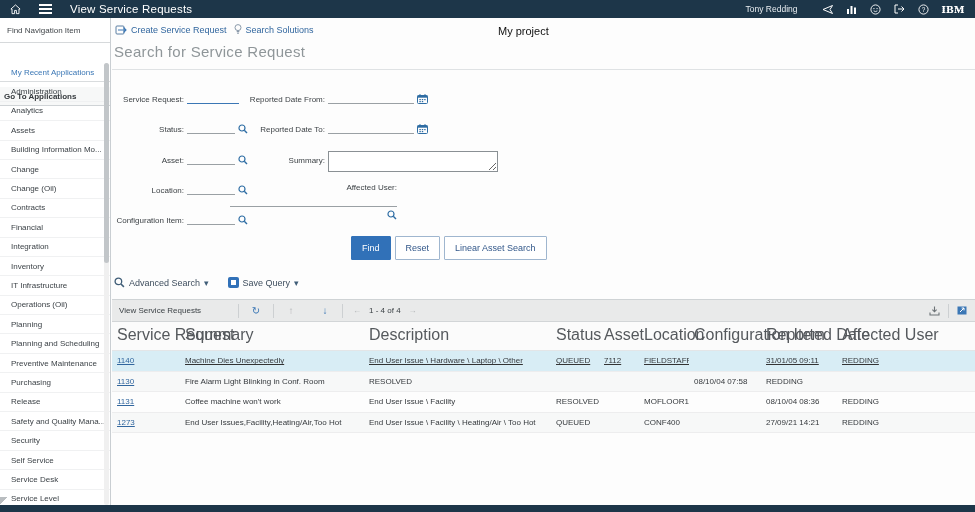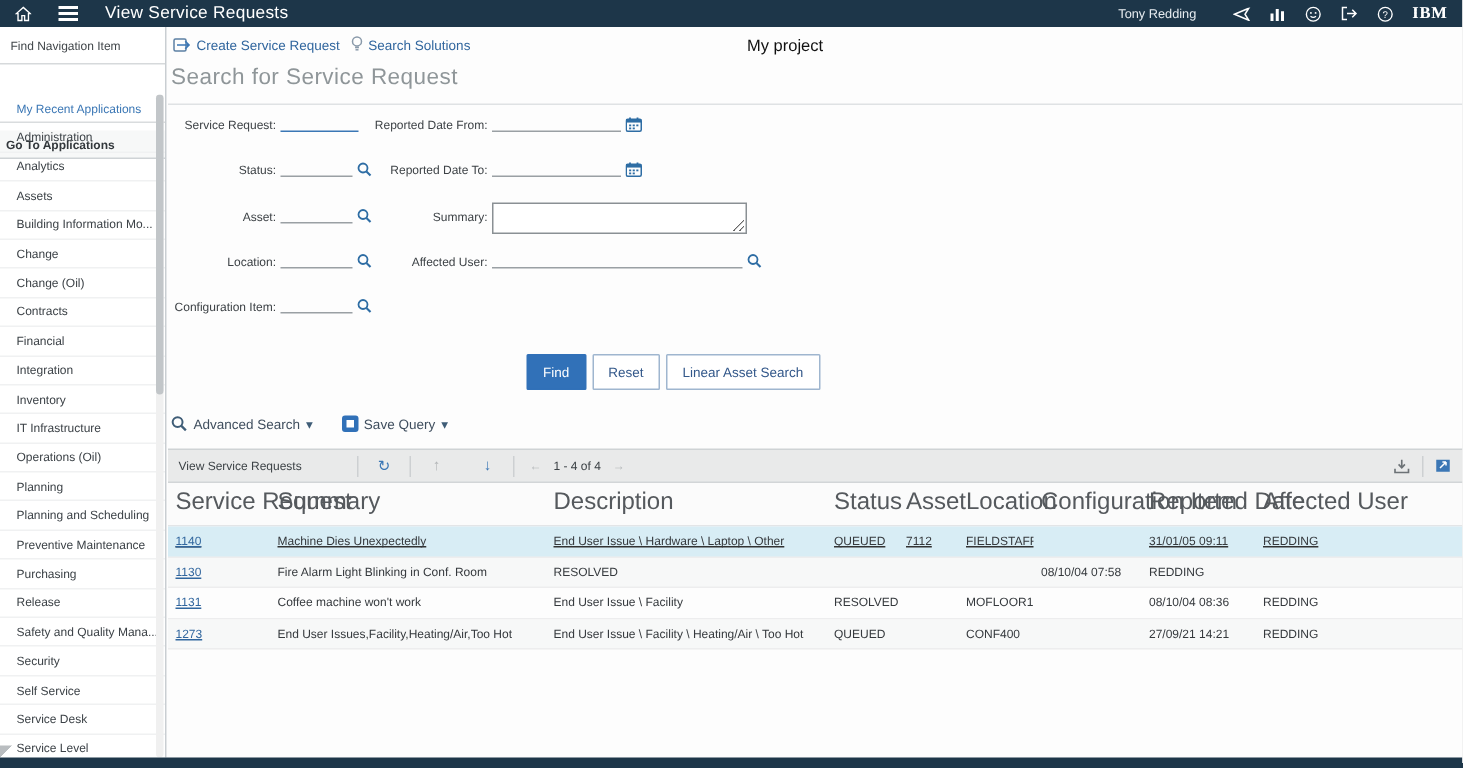--- a/index.html
+++ b/index.html
@@ -35,21 +35,21 @@
   .side-scrollbar { position:absolute; top:0; bottom:0; right:1px; width:5px; background:#f0f0f0; border-radius:3px; }
   .side-thumb { position:absolute; top:0; height:200px; width:5px; background:#c2c6c9; border-radius:3px; cursor:grab; }
   
   .main { position:absolute; top:18px; left:112px; right:0; bottom:7px; background:#fdfdfd; }
   .quicklinks { position:absolute; top:6px; left:3px; display:flex; align-items:center; gap:7px; }
   .qlink { display:flex; align-items:center; gap:4px; color:#31669e; font-size:9px; cursor:pointer; }
   .my-project { position:absolute; top:7px; left:386px; font-size:11px; font-weight:normal; color:#111; }
   .page-heading { position:absolute; top:25px; left:2px; font-size:15px; color:#8f9699; letter-spacing:.3px; }
   .heading-rule { position:absolute; top:51px; left:0; right:0; border-bottom:1px solid #dfe2e4; }
   
-  .form { position:absolute; top:36px; left:0; right:0; height:162px; font-size:8px; }
+  .form { position:absolute; top:52px; left:0; right:0; height:162px; font-size:8px; }
   .fld { position:absolute; display:flex; align-items:flex-end; gap:3px; }
   .fld label { color:#3d4246; }
   .lab-l { display:inline-block; width:72px; text-align:right; }
   .lab-r { display:inline-block; width:95px; text-align:right; }
   .uline { background:transparent; border:none; border-bottom:1px solid #9aa0a4; height:12px; font:inherit; color:#333; outline:none; }
   .uline.focused { border-bottom:1.5px solid #3b77b5; }
   .summary-box { width:170px; height:21px; border:1px solid #8a9094; background:#fff; resize:both; font:inherit; outline:none; }
   .mag, .cal { display:inline-block; cursor:pointer; }
   
   .btn-row { position:absolute; top:218px; left:239px; display:flex; gap:4px; }
@@ -277,21 +277,21 @@
               <line x1="3" y1="0.3" x2="3" y2="2" stroke="#2e6da4" stroke-width="1.2"></line>
               <line x1="8" y1="0.3" x2="8" y2="2" stroke="#2e6da4" stroke-width="1.2"></line>
               <rect x="2.4" y="5" width="1.4" height="1.2" fill="#2e6da4"></rect>
               <rect x="4.8" y="5" width="1.4" height="1.2" fill="#2e6da4"></rect>
               <rect x="7.2" y="5" width="1.4" height="1.2" fill="#2e6da4"></rect>
               <rect x="2.4" y="7" width="1.4" height="1.2" fill="#2e6da4"></rect>
               <rect x="4.8" y="7" width="1.4" height="1.2" fill="#2e6da4"></rect>
             </svg>
           </span>
       </div>
-      <div class="fld" style="top:113px; left:118px;">
+      <div class="fld" style="top:113px; left:118px;flex-direction:column;">
         <label class="lab-r">Affected User:</label>
         <input class="uline" style="width: 167px;">
         <span class="mag">
             <svg width="10" height="10" viewBox="0 0 10 10">
               <circle cx="4" cy="4" r="3" fill="none" stroke="#2e6da4" stroke-width="1.2"></circle>
               <line x1="6.3" y1="6.3" x2="9" y2="9" stroke="#2e6da4" stroke-width="1.4"></line>
             </svg>
           </span>
       </div>
     </div>

